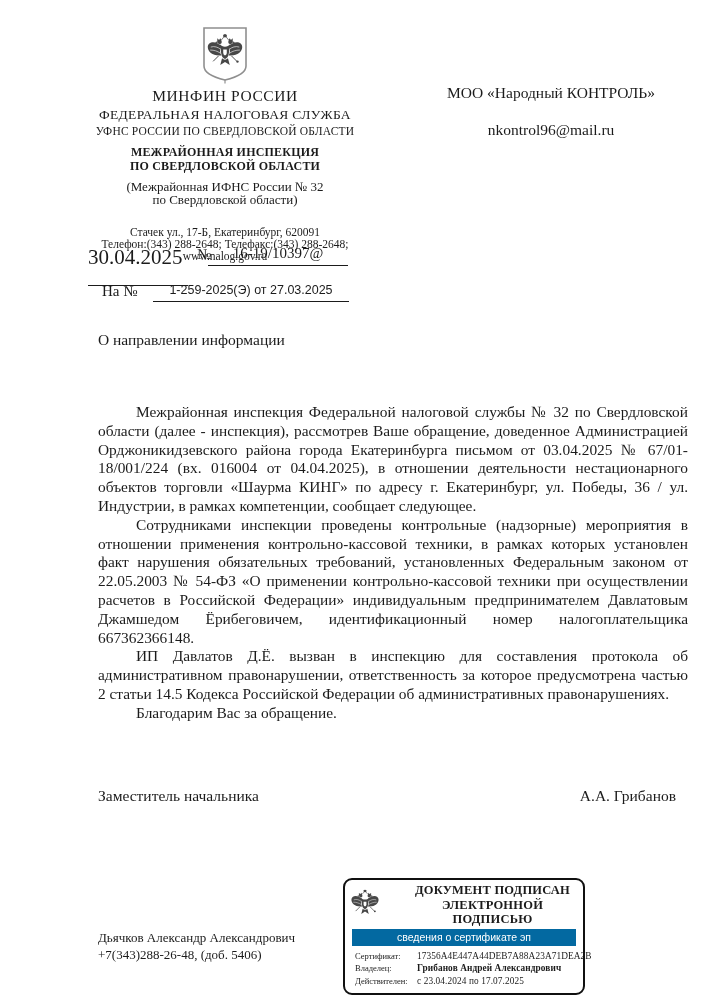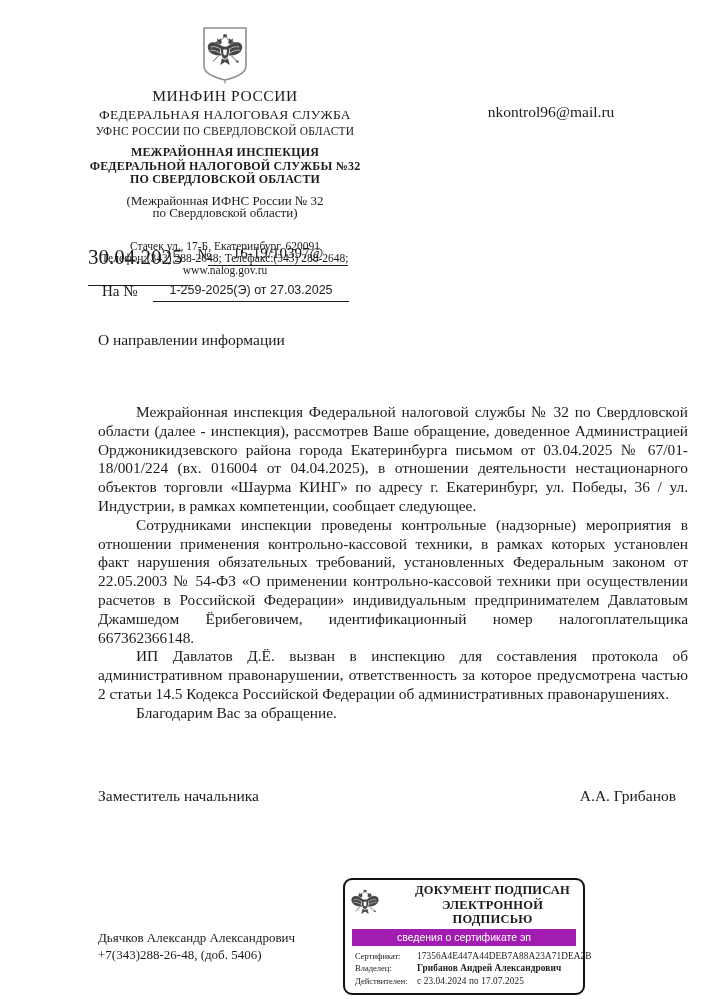--- a/index.html
+++ b/index.html
@@ -32,21 +32,21 @@
   .subject{position:absolute;left:98px;top:331px;font-size:15.5px;}
   .body-text{position:absolute;left:98px;top:403px;width:590px;font-size:15.4px;line-height:18.8px;
     text-align:justify;}
   .body-text p{margin:0;text-indent:38px;}
   
   .sig-row{position:absolute;left:98px;top:787px;width:578px;display:flex;justify-content:space-between;font-size:15.5px;}
   
   .stamp{position:absolute;left:343px;top:878px;width:238px;border:2.5px solid #101010;border-radius:9px;background:#fff;}
   .stamp-head{display:flex;align-items:center;padding:3px 6px 1px 5px;gap:28px;}
   .stamp-title{flex:1;text-align:center;font-weight:bold;font-size:12.5px;line-height:14.5px;letter-spacing:.2px;}
-  .stamp-bar{margin:1px 7px 2px 7px;background:#a21caf;color:#fff;text-align:center;
+  .stamp-bar{margin:1px 7px 2px 7px;background:#0369a1;color:#fff;text-align:center;
     font-family:"Liberation Sans","DejaVu Sans",sans-serif;font-size:10.5px;padding:2px 0 3px 0;}
   .stamp-rows{padding:2px 10px 6px 10px;}
   .stamp-row{display:flex;line-height:12.5px;align-items:baseline;}
   .stamp-label{width:62px;flex:none;font-size:8.5px;}
   .stamp-value{font-size:9.3px;letter-spacing:.1px;}
   .stamp-row.owner .stamp-value{font-weight:bold;}
   
   .executor{position:absolute;left:98px;top:929px;font-size:13px;line-height:17px;}
   .hidden-defs{position:absolute;width:0;height:0;overflow:hidden;}
 </style>
@@ -85,35 +85,35 @@
     <svg class="crest" width="46" height="58" viewBox="0 0 46 58">
       <path d="M2,2 H44 V40 Q44,49 23,54 Q2,49 2,40 Z" fill="none" stroke="#8f8f8f" stroke-width="1.6"></path>
       <path d="M23,54 V57.5" stroke="#8f8f8f" stroke-width="1.2"></path>
       <use href="#dbl-eagle" x="4" y="4" width="38" height="46"></use>
     </svg>
     <div class="lh-ministry">МИНФИН РОССИИ</div>
     <div class="lh-service">ФЕДЕРАЛЬНАЯ НАЛОГОВАЯ СЛУЖБА</div>
     <div class="lh-division">УФНС РОССИИ ПО СВЕРДЛОВСКОЙ ОБЛАСТИ</div>
     <div class="lh-bold">
       <div>МЕЖРАЙОННАЯ ИНСПЕКЦИЯ</div>
-      <div>ФЕДЕРАЛЬНОЙ НАЛОГОВОЙ СЛУЖБЫ №32</div>
       <div>ПО СВЕРДЛОВСКОЙ ОБЛАСТИ</div>
     </div>
     <div class="lh-short">
       <div>(Межрайонная ИФНС России № 32</div>
       <div>по Свердловской области)</div>
     </div>
     <div class="lh-addr">
       <div>Стачек ул., 17-Б, Екатеринбург, 620091</div>
       <div>Телефон:(343) 288-2648; Телефакс:(343) 288-2648;</div>
       <div>www.nalog.gov.ru</div>
     </div>
   </div>
 
   <div class="recipient">
+    <div>МОО «Народный КОНТРОЛЬ»</div>
     <div class="recipient-email">nkontrol96@mail.ru</div>
   </div>
 
   <div class="ref-date u-line">30.04.2025</div>
   <div class="ref-sign">№</div>
   <div class="ref-number u-line">16-19/10397@</div>
   <div class="ref-reply-label">На №</div>
   <div class="ref-reply-value u-line">1-259-2025(Э) от 27.03.2025</div>
 
   <div class="subject">О направлении информации</div>

